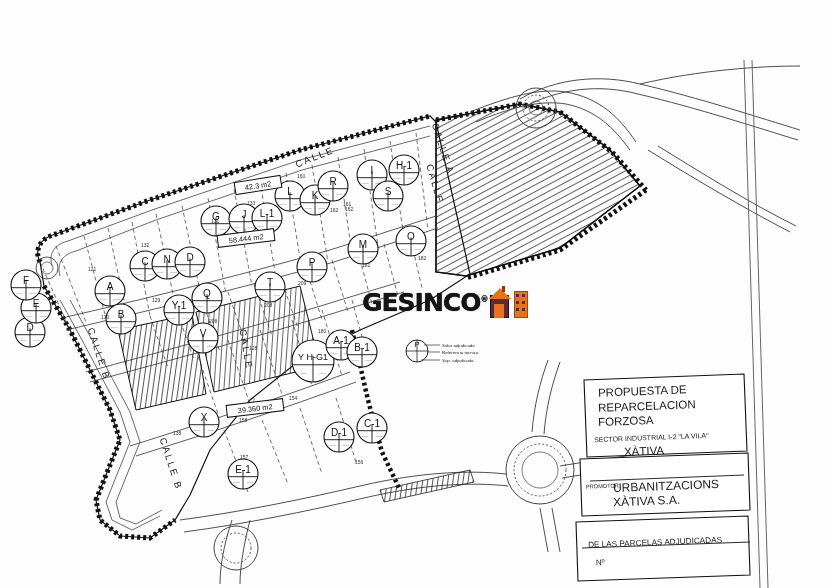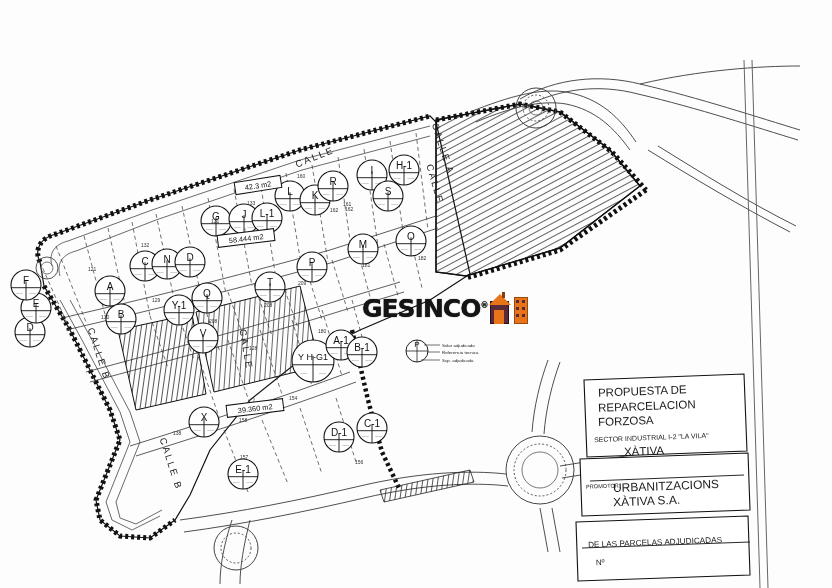--- a/index.html
+++ b/index.html
@@ -508,21 +508,21 @@
       <path d="M584,380 L744,374 L747,451 L587,457 Z"></path>
       <path d="M580,459 L748,453 L750,510 L582,516 Z"></path>
       <path d="M576,522 L748,516 L750,575 L578,581 Z"></path>
     </g>
     <g stroke="#111" stroke-width="0.9">
       <line x1="590" y1="481" x2="744" y2="475"></line>
       <line x1="582" y1="548" x2="750" y2="542"></line>
     </g>
   </svg>
 
-  <div class="wm" style="left:362px;top:292px;">
+  <div class="wm" style="left:362px;top:286px;">
     <span class="wm-text"><span>GESINCO</span><span class="wm-reg">®</span></span>
     <span class="logo">
       <span class="house"></span>
       <span class="roof"></span>
       <span class="door"></span>
       <span class="chim"></span>
       <span class="tower"></span>
       <span class="win" style="right:9px;bottom:21px;"></span>
       <span class="win" style="right:3px;bottom:21px;"></span>
       <span class="win" style="right:9px;bottom:14px;"></span>

